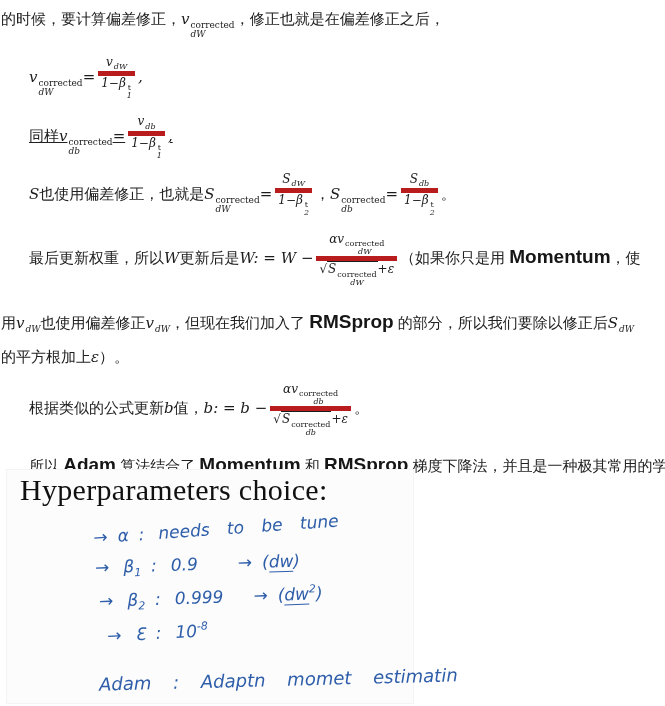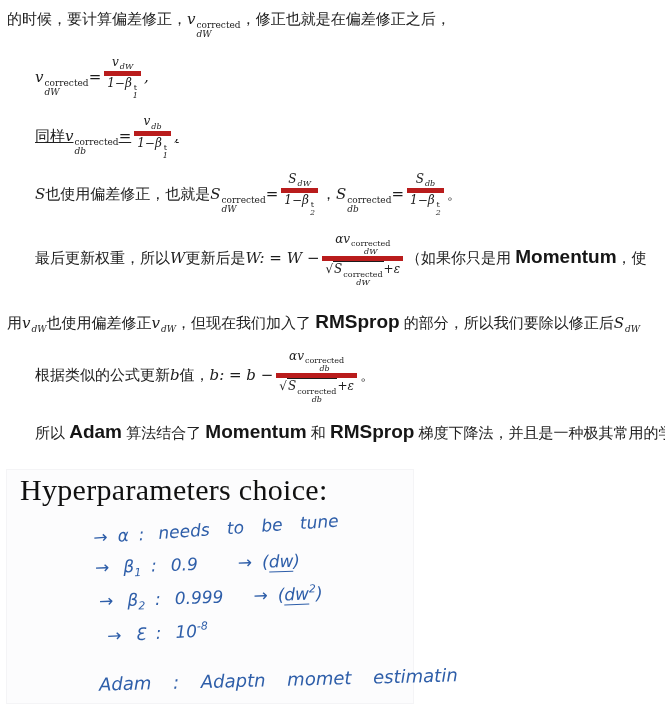--- a/index.html
+++ b/index.html
@@ -1,18 +1,18 @@
 <!DOCTYPE html>
 <html><head>
 <meta charset="utf-8">
 <style>
   html,body{margin:0;padding:0;background:#ffffff;}
   body{width:665px;height:706px;overflow:hidden;font-family:"Liberation Sans",sans-serif;color:#212121;}
   .page{position:relative;width:665px;height:706px;background:#ffffff;}
-  .doc{padding:6px 7px 0 7px;font-size:15px;line-height:1.4;}
+  .doc{padding:6px 7px 0 1px;font-size:15px;line-height:1.4;}
   .para{white-space:nowrap;}
   .indent{padding-left:28px;}
   .cn{color:#212121;}
   
   .m{font-family:"DejaVu Serif","Liberation Serif",serif;font-style:italic;color:#1c1c1c;}
   .scripts{display:inline-flex;flex-direction:column;vertical-align:-0.45em;line-height:1;font-size:9px;margin-left:1px;}
   .scripts .ssup{font-family:"DejaVu Serif",serif;font-style:normal;}
   .scripts .ssub{font-family:"DejaVu Serif",serif;font-style:italic;}
   .frac{display:inline-flex;flex-direction:column;text-align:center;vertical-align:middle;font-size:12px;margin:0 3px;line-height:1.25;}
   .frac .num{padding:0 3px;}
@@ -122,20 +122,21 @@
         </span><span class="cn">（如果你只是用 </span><span class="ben">Momentum</span><span class="cn">，使</span></div>
 
     <div class="para b6"><span class="cn">用</span><span class="m">v</span><span class="scripts">
           <span class="ssub">dW</span>
         </span><span class="cn">也使用偏差修正</span><span class="m">v</span><span class="scripts">
           <span class="ssub">dW</span>
         </span><span class="cn">，但现在我们加入了 </span><span class="ben">RMSprop</span><span class="cn"> 的部分，所以我们要除以修正后</span><span class="m">S</span><span class="scripts">
           <span class="ssub">dW</span>
         </span></div>
 
+    <div class="para b7"><span class="cn">的平方根加上</span><span class="m">ε</span><span class="cn">）。</span></div>
 
     <div class="para b8 indent"><span class="cn">根据类似的公式更新</span><span class="m">b</span><span class="cn">值，</span><span class="m">b: = b −</span><span class="frac">
           <span class="num"><span class="m">αv</span><span class="scripts">
               <span class="ssup">corrected</span>
               <span class="ssub">db</span>
             </span></span>
           <span class="den"><span class="sqrtsym">√</span><span class="rad"><span class="m">S</span><span class="scripts">
                 <span class="ssup">corrected</span>
                 <span class="ssub">db</span>
               </span></span><span class="m">+ε</span></span>

